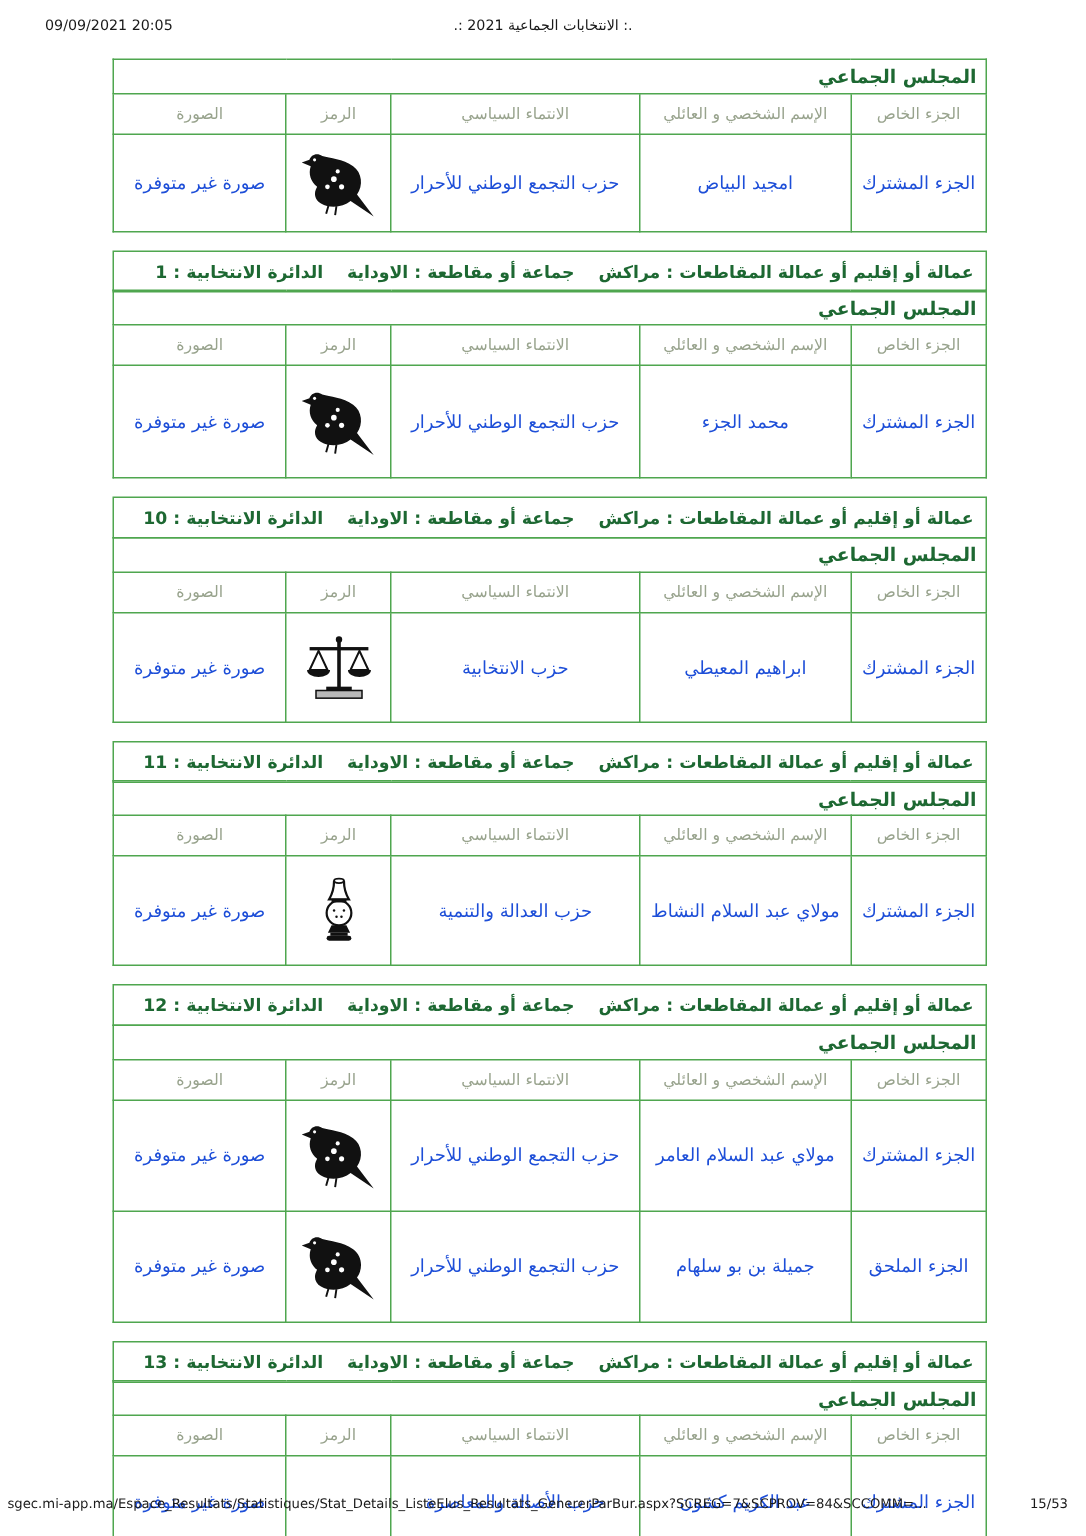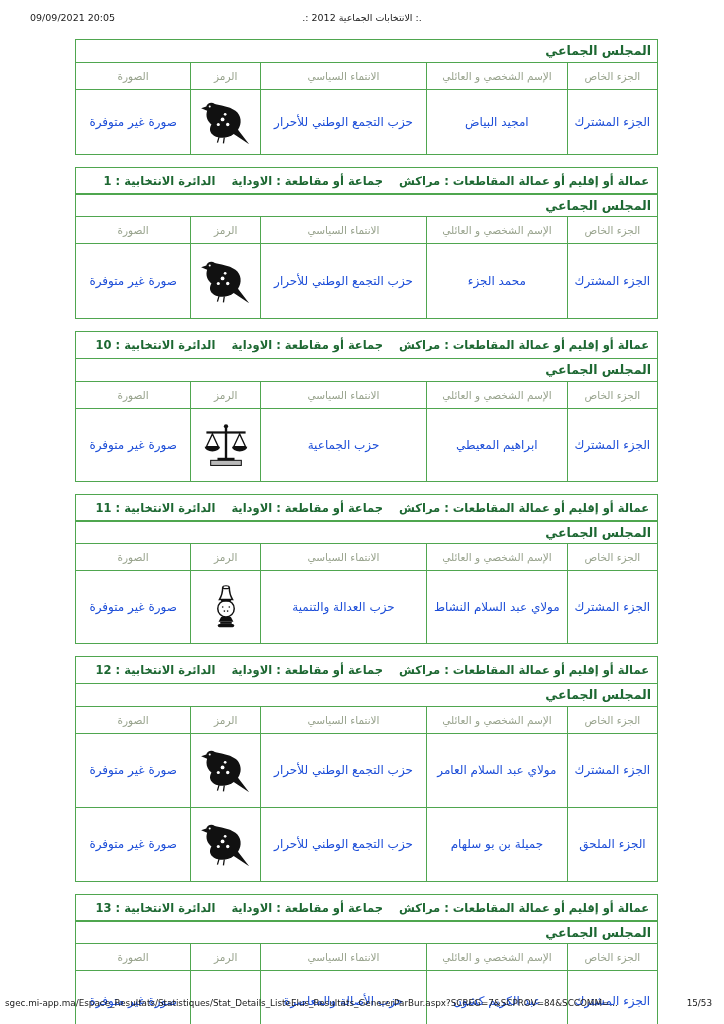--- a/index.html
+++ b/index.html
@@ -41,21 +41,21 @@
   .symbol-cell[data-symbol="scales"] .sym-scales{display:block;}
   .symbol-cell[data-symbol="lamp"] .sym-lamp{display:block;}
 </style>
 </head>
 <body>
 
 <div id="page">
 
   <div class="print-header">
     <span class="ph-date">09/09/2021 20:05</span>
-    <span class="ph-title" dir="rtl">.: الانتخابات الجماعية 2012 :.</span>
+    <span class="ph-title" dir="rtl">.: الانتخابات الجماعية 2021 :.</span>
   </div>
 
   <div id="content">
 
     <div class="section first">
       <table class="etable h60" dir="rtl">
         <colgroup>
             <col class="c-part">
             <col class="c-name">
             <col class="c-party">
@@ -163,21 +163,21 @@
         <tr class="cols-row">
           <td>الجزء الخاص</td>
           <td>الإسم الشخصي و العائلي</td>
           <td>الانتماء السياسي</td>
           <td>الرمز</td>
           <td>الصورة</td>
         </tr>
         <tr class="data-row">
           <td>الجزء المشترك</td>
           <td>ابراهيم المعيطي</td>
-          <td>حزب الجماعية</td>
+          <td>حزب الانتخابية</td>
           <td class="symbol-cell" data-symbol="scales">
 
             <svg class="sym sym-scales" width="56" height="46" viewBox="0 0 64 54">
                   <rect x="30.6" y="6" width="2.8" height="38" fill="#111"></rect>
                   <circle cx="32" cy="5" r="2.5" fill="#111"></circle>
                   <rect x="9" y="11" width="46" height="2.6" fill="#111"></rect>
                   <path d="M16 14 L9 29 L23 29 Z" fill="none" stroke="#111" stroke-width="1.6"></path>
                   <path d="M7 29 A9 5.5 0 0 0 25 29 Z" fill="#111"></path>
                   <path d="M48 14 L41 29 L55 29 Z" fill="none" stroke="#111" stroke-width="1.6"></path>
                   <path d="M39 29 A9 5.5 0 0 0 57 29 Z" fill="#111"></path>

